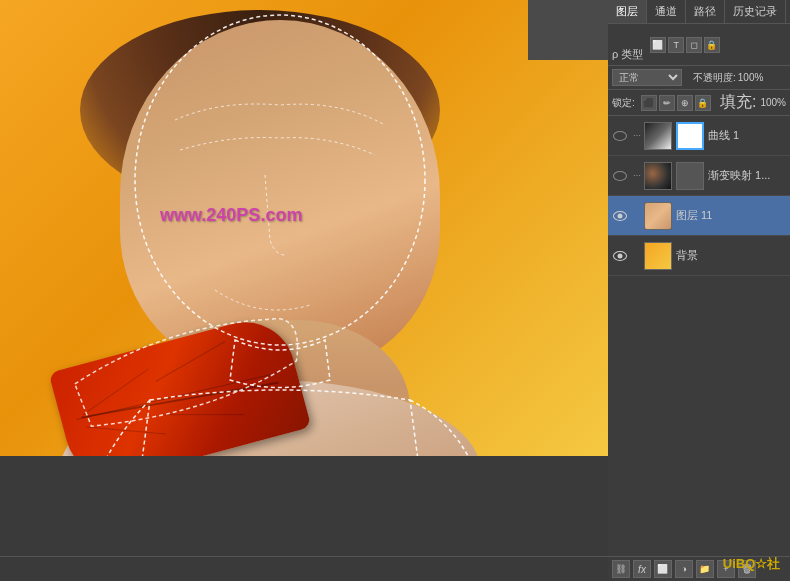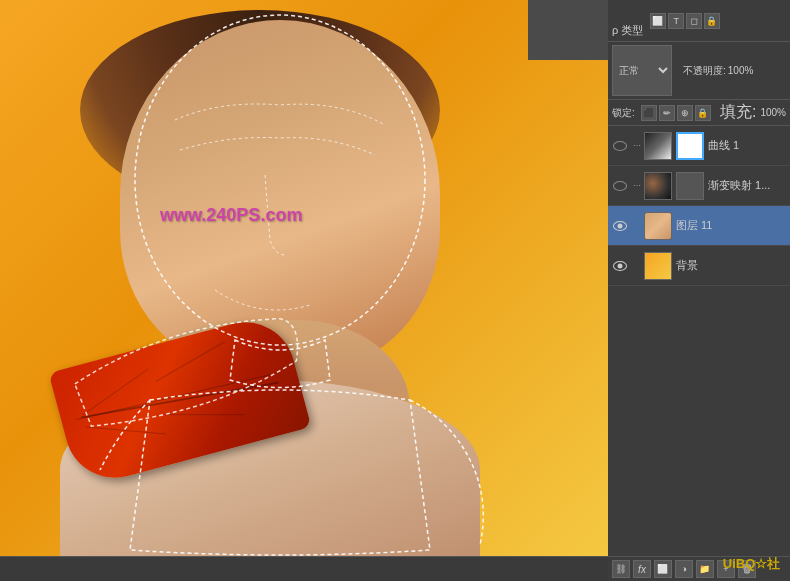--- a/index.html
+++ b/index.html
@@ -10,21 +10,21 @@
       background: #3a3a3a;
       font-family: 'Microsoft YaHei', Arial, sans-serif;
       font-size: 12px;
     }
 
     
     .canvas-area {
       position: absolute;
       left: 0; top: 0;
       width: 608px;
-      height: 556px;
+      height: 456px;
       background: linear-gradient(135deg, #f5a623 0%, #e8920a 40%, #f5c842 100%);
       overflow: hidden;
     }
 
     
     .canvas-area::after {
       content: '';
       position: absolute;
       top: 0; right: 0;
       width: 80px; height: 60px;
@@ -158,22 +158,22 @@
       background: #3c3c3c;
       border-bottom: 1px solid #555;
       flex-shrink: 0;
     }
 
     .blend-select {
       background: #555;
       color: #ccc;
       border: 1px solid #666;
       font-size: 10px;
-      padding: 18px 2px;
-      width: 60px;
+      padding: 1px 2px;
+      width: 70px;
     }
 
     .opacity-label {
       color: #ccc;
       font-size: 10px;
       margin-left: 11px;
     }
 
     .opacity-value {
       color: #ccc;
@@ -368,20 +368,27 @@
 
   <div class="watermark">www.240PS.com</div>
 </div>
 
 <div class="canvas-bottom">
   <span class="canvas-info"></span>
 </div>
 
 <div class="right-panel">
 
+  <div class="tabs-row">
+    <div class="tab active">图层</div>
+    <div class="tab">通道</div>
+    <div class="tab">路径</div>
+    <div class="tab">历史记录</div>
+    <div class="tab">动作</div>
+  </div>
 
   <div class="filter-row">
     <span class="filter-label">ρ 类型</span>
     <div class="filter-icons">
       <div class="icon-btn">⬜</div>
       <div class="icon-btn">T</div>
       <div class="icon-btn">◻</div>
       <div class="icon-btn">🔒</div>
     </div>
   </div>

